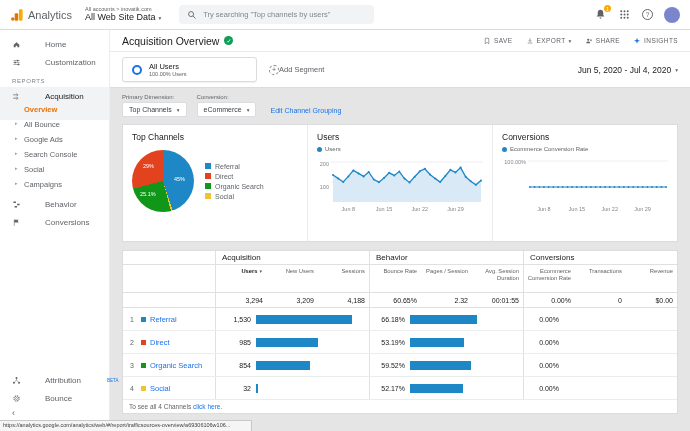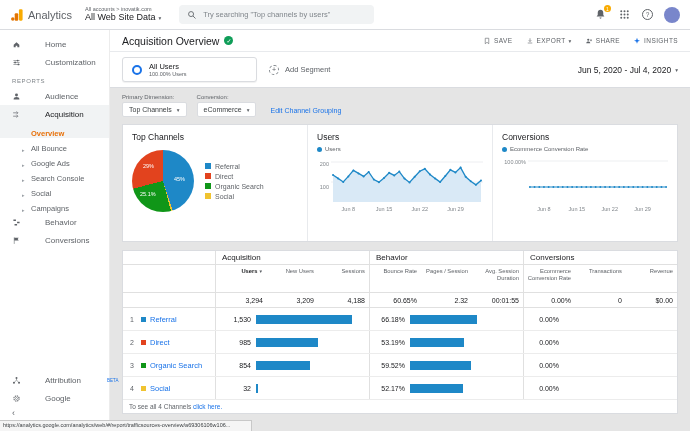--- a/index.html
+++ b/index.html
@@ -19,40 +19,40 @@
 .tb-ic{width:13px;height:13px;position:relative;cursor:pointer}
 .badge{position:absolute;top:-3px;right:-4px;background:#f9ab00;color:#fff;font-size:5px;width:7px;height:7px;border-radius:50%;display:flex;align-items:center;justify-content:center}
 .help-ic{width:11px;height:11px;border:1px solid #5f6368;border-radius:50%;color:#5f6368;font-size:6.5px;display:flex;align-items:center;justify-content:center;cursor:pointer}
 .avatar{width:16px;height:16px;border-radius:50%;background:#7986cb;cursor:pointer}
 
 .sidebar{position:absolute;top:30px;left:0;width:110px;bottom:0;background:#fff;border-right:1px solid #ececec;padding-top:5px;z-index:4}
 .sb-item{display:flex;align-items:center;gap:24px;height:18px;padding-left:12px;font-size:8px;color:#5f6368;cursor:pointer;white-space:nowrap}
 .sb-item.current{background:#f1f3f4;color:#202124}
 .ic{width:9px;height:9px;color:#5f6368;flex:none}
 .sb-heading{font-size:6px;color:#80868b;letter-spacing:.6px;padding:7px 0 3px 12px}
-.sb-sub{display:flex;align-items:flex-end;height:15px;padding-left:22px;font-size:7.5px;color:#5f6368;cursor:pointer;gap:3px;white-space:nowrap}
+.sb-sub{display:flex;align-items:flex-start;height:15px;padding-left:15px;font-size:7.5px;color:#5f6368;cursor:pointer;gap:3px;white-space:nowrap}
 .sb-sub .tri{font-size:5px;color:#9aa0a6;width:6px;flex:none}
 .sb-sub.active{color:#e8710a;background:#f1f3f4;font-weight:bold}
 .sb-bottom{position:absolute;bottom:24px;left:0;right:0}
 .beta{font-size:4.5px;color:#1a73e8;vertical-align:super;margin-left:2px}
 .sb-collapse{position:absolute;bottom:13px;left:12px;font-size:9px;color:#5f6368;cursor:pointer;line-height:1}
 
 .main{position:absolute;left:110px;top:30px;right:0;bottom:0;background:#e5e5e5;overflow:hidden}
 .report-header{height:22px;background:#fff;border-bottom:1px solid #e8eaed;display:flex;align-items:center;padding:0 12px}
 .rh-title{font-size:10.5px;color:#202124}
 .check-ic{width:9px;height:9px;border-radius:50%;background:#0f9d58;color:#fff;font-size:6px;display:flex;align-items:center;justify-content:center;margin-left:5px}
 .rh-actions{margin-left:auto;display:flex;gap:13px;align-items:center}
 .act{display:flex;align-items:center;gap:3px;font-size:6.5px;letter-spacing:.4px;color:#5f6368;cursor:pointer}
 .act svg{width:8px;height:8px}
 .segment-bar{height:36px;background:#fff;border-bottom:1px solid #dadce0;display:flex;align-items:center;padding:0 12px;gap:12px}
 .seg-chip{display:flex;align-items:center;gap:7px;height:25px;min-width:135px;border:1px solid #dadce0;border-radius:3px;background:#fff;padding:0 9px;cursor:pointer;box-shadow:0 1px 1px rgba(0,0,0,.06)}
 .seg-ring{width:10px;height:10px;border:2px solid #1a73e8;border-radius:50%;flex:none}
 .seg-name{font-size:7.5px;color:#202124}
 .seg-sub{font-size:5.5px;color:#5f6368}
-.add-chip{display:flex;align-items:center;gap:6px;cursor:pointer}
+.add-chip{display:flex;align-items:center;gap:0;cursor:pointer}
 .add-circle{width:10px;height:10px;border:1px dashed #80868b;border-radius:50%;color:#5f6368;font-size:7px;display:flex;align-items:center;justify-content:center;flex:none}
 .add-label{font-size:7.5px;color:#5f6368}
 .date-range{margin-left:auto;display:flex;align-items:center;gap:4px;font-size:8.5px;color:#202124;cursor:pointer}
 .dim-area{padding:6px 12px 0}
 .dim-flex{display:flex;gap:10px;align-items:flex-end}
 .dim-lbl{font-size:6px;color:#5f6368;margin-bottom:2px}
 .select{display:flex;align-items:center;gap:5px;background:#fff;border:1px solid #dadce0;border-radius:2px;height:15px;padding:0 6px;font-size:7px;color:#3c4043;cursor:pointer}
 .edit-link{font-size:7px;color:#1a73e8;cursor:pointer;margin:0 0 3px 4px}
 
 .charts-panel{margin:7px 12px 8px;background:#fff;border:1px solid #dadce0;height:118px;display:flex}
@@ -166,27 +166,20 @@
   <div class="sb-item">
     <svg class="ic" viewBox="0 0 16 16">
         <path d="M2.5 4.5h11M2.5 8h11M2.5 11.5h11" stroke="currentColor" fill="none"></path>
         <circle cx="10" cy="4.5" r="1.6" fill="currentColor"></circle>
         <circle cx="5.5" cy="8" r="1.6" fill="currentColor"></circle>
         <circle cx="11.5" cy="11.5" r="1.6" fill="currentColor"></circle>
       </svg>
     <span>Customization</span>
   </div>
   <div class="sb-heading">REPORTS</div>
-  <div class="sb-item">
-    <svg class="ic" viewBox="0 0 16 16">
-        <circle cx="8" cy="5.2" r="2.6" fill="currentColor"></circle>
-        <path d="M2.8 13.2c0-2.9 2.3-4.3 5.2-4.3s5.2 1.4 5.2 4.3Z" fill="currentColor"></path>
-      </svg>
-    <span>Audience</span>
-  </div>
   <div class="sb-item current">
     <svg class="ic" viewBox="0 0 16 16">
         <path d="M2 5h8M8 2.5 10.5 5 8 7.5M2 11h8M8 8.5 10.5 11 8 13.5" stroke="currentColor" fill="none" stroke-width="1.2"></path>
       </svg>
     <span>Acquisition</span>
   </div>
   <div class="sb-sub active">
     <span class="tri"></span>
     <span>Overview</span>
   </div>
@@ -232,21 +225,21 @@
           <path d="M8 5.5v2M8 7.5 4.5 10.5M8 7.5l3.5 3" stroke="currentColor" fill="none"></path>
         </svg>
       <span>Attribution</span>
       <span class="beta">BETA</span>
     </div>
     <div class="sb-item">
       <svg class="ic" viewBox="0 0 16 16">
           <circle cx="8" cy="8" r="4.6" fill="none" stroke="currentColor" stroke-width="2" stroke-dasharray="2.2 1.4"></circle>
           <circle cx="8" cy="8" r="1.8" fill="none" stroke="currentColor"></circle>
         </svg>
-      <span>Google</span>
+      <span>Bounce</span>
     </div>
   </div>
   <span class="sb-collapse">‹</span>
 </nav>
 
 <main class="main">
 
   <div class="report-header">
     <span class="rh-title">Acquisition Overview</span>
     <span class="check-ic">✓</span>

